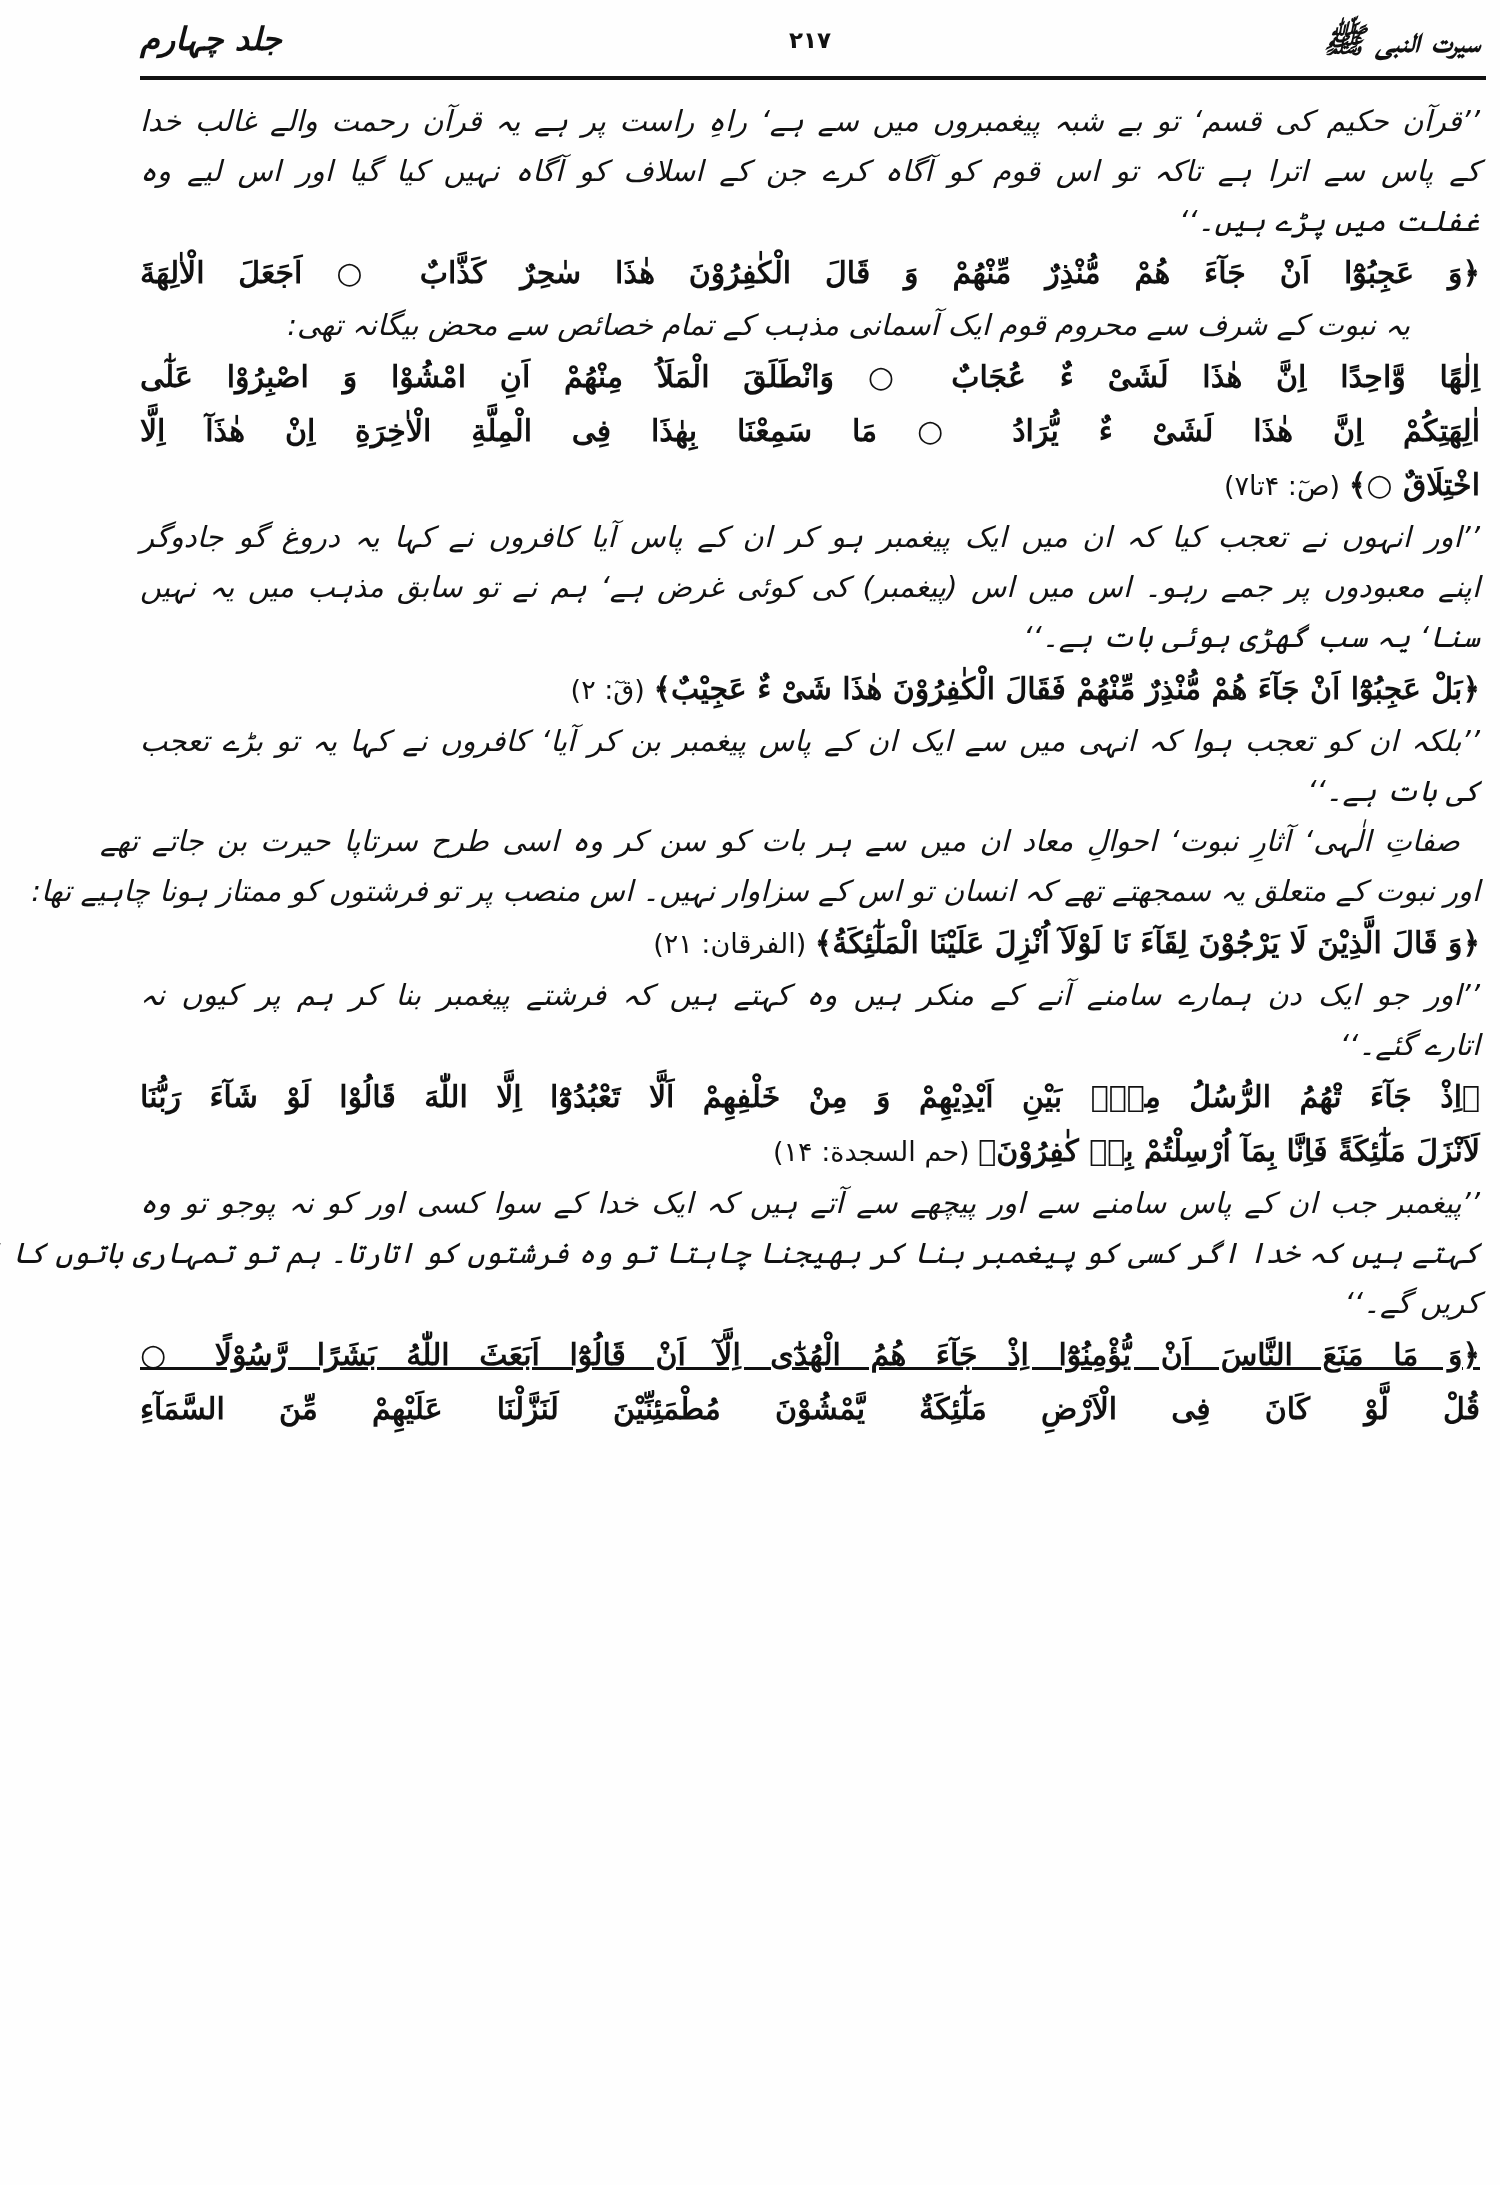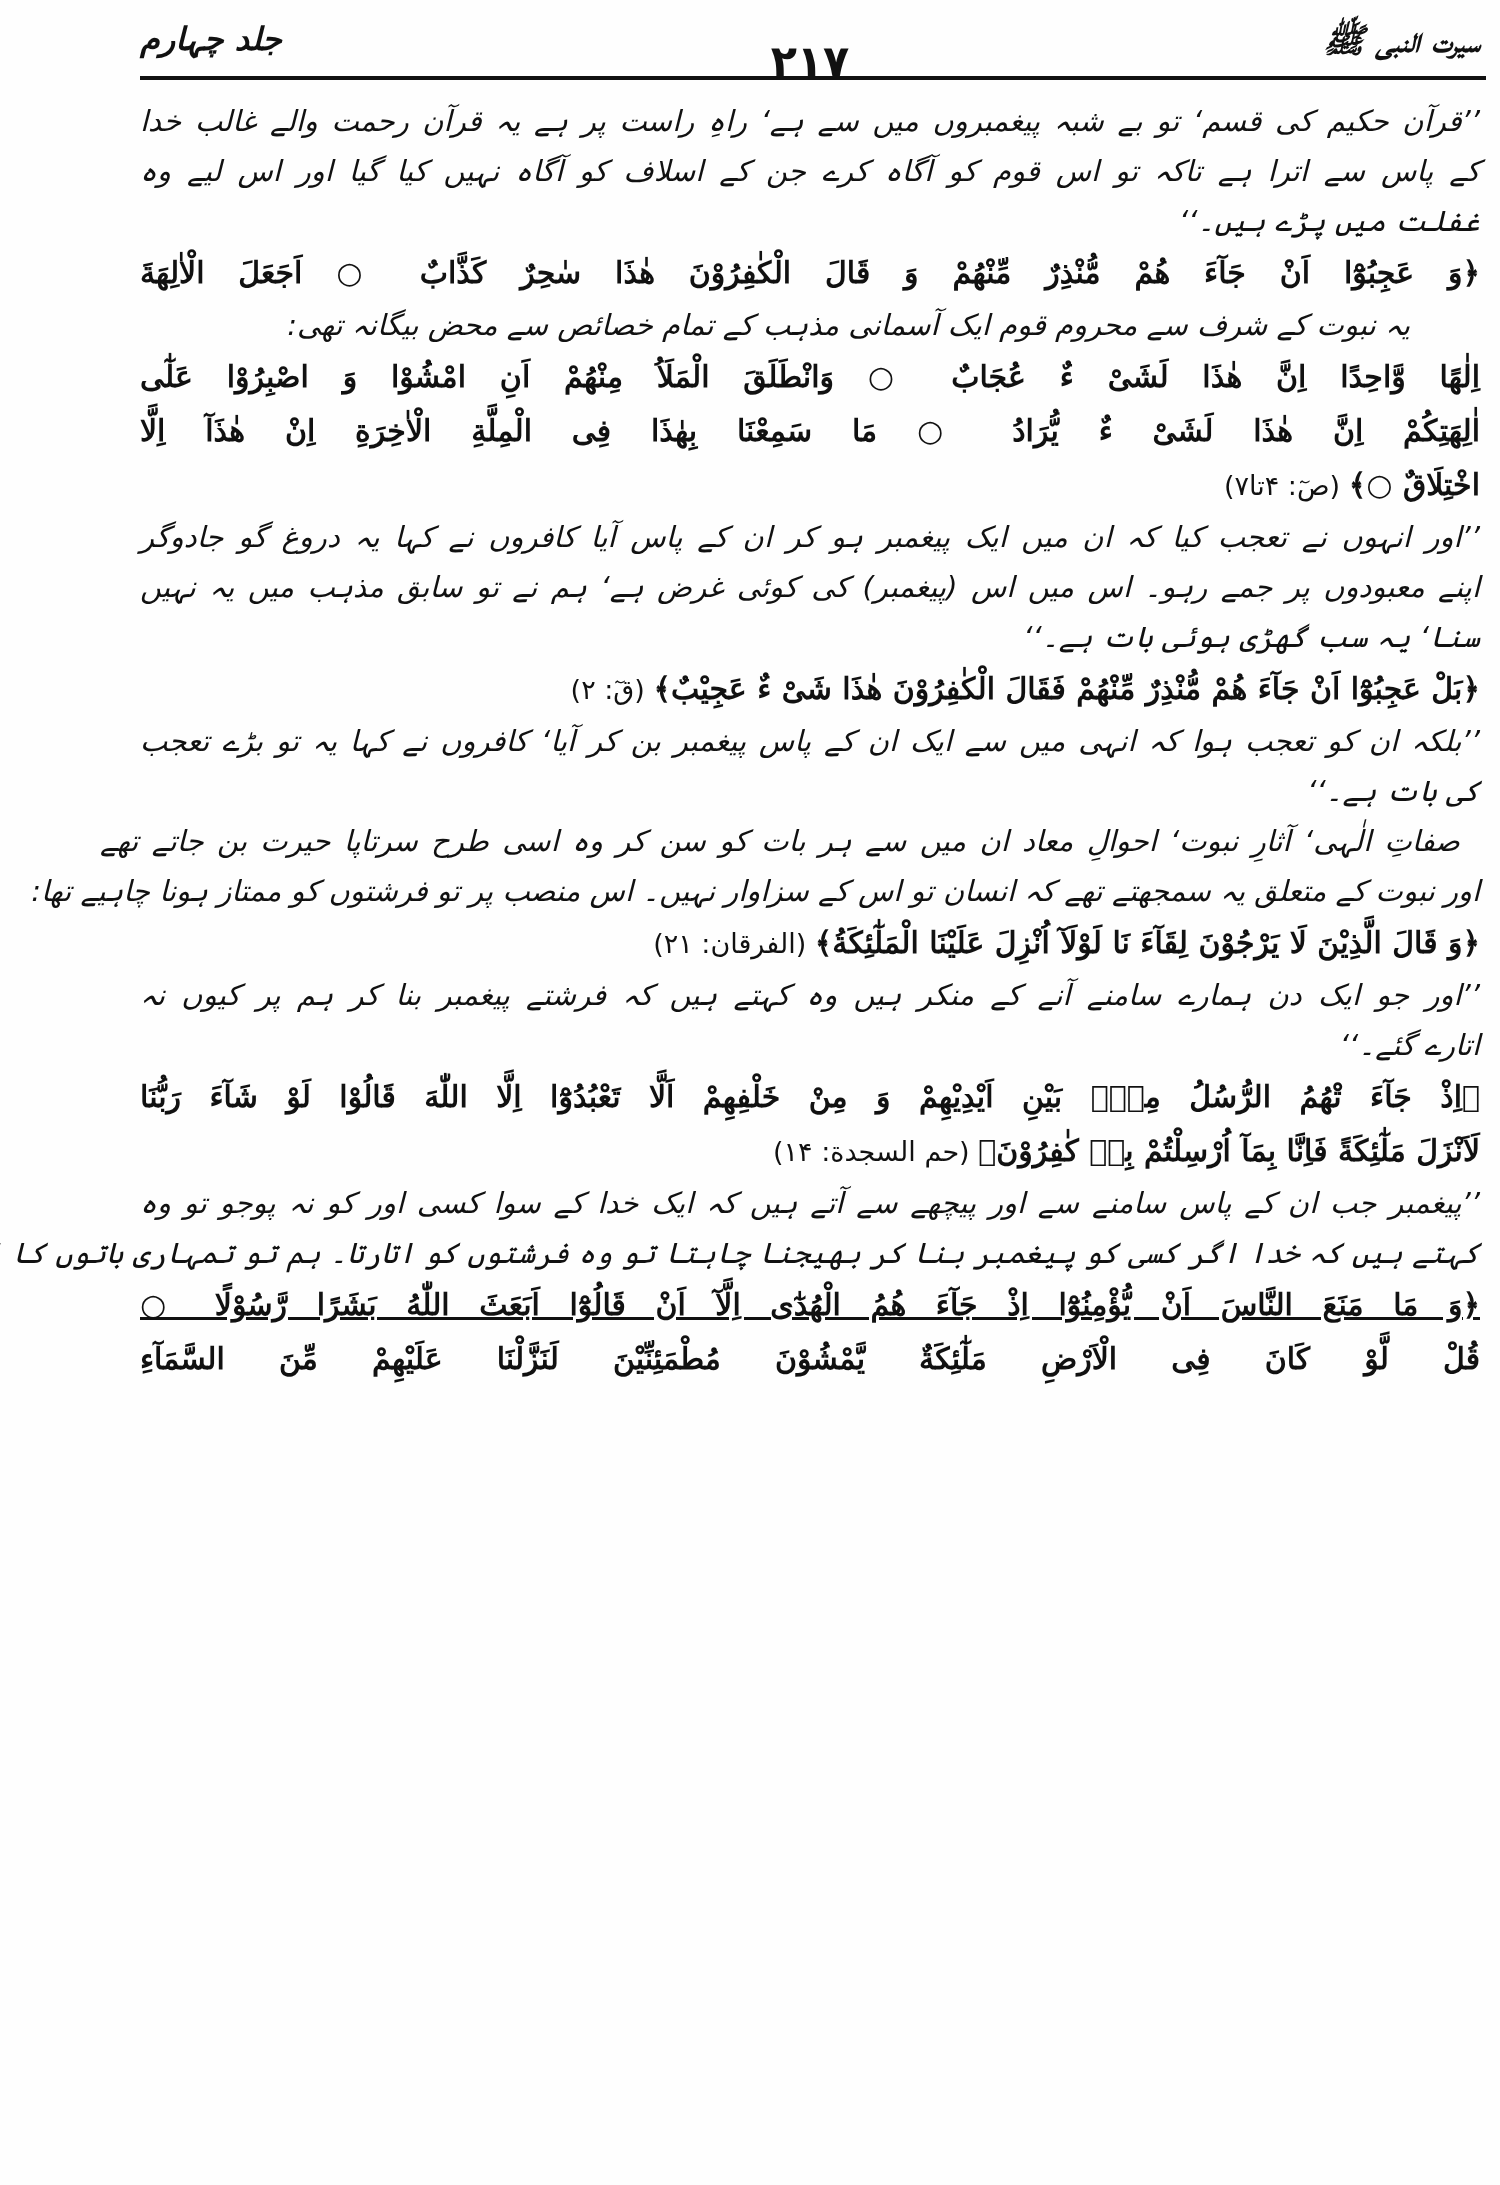--- a/index.html
+++ b/index.html
@@ -1,21 +1,21 @@
 <!DOCTYPE html>
 <html><head>
 <meta charset="utf-8">
 <style>
   html, body { margin: 0; padding: 0; background: #ffffff; }
   body { width: 1500px; height: 2185px; position: relative; overflow: hidden;
          font-family: "DejaVu Sans", sans-serif; color: #111; }
   .page { position: absolute; left: 0; top: 0; width: 1500px; height: 2185px; background: #fefefe; }
   .header { position: absolute; left: 140px; right: 20px; top: 14px; height: 62px; direction: rtl; }
   .hdr-title { position: absolute; right: 0; top: 6px; font-size: 34px; font-weight: bold; font-style: italic; }
-  .hdr-page { position: absolute; left: 50%; transform: translateX(-50%); top: 22px; font-size: 43px; font-weight: bold; text-align: right; }
+  .hdr-page { position: absolute; left: 50%; transform: translateX(-50%); top: 13px; font-size: 23px; font-weight: bold; text-align: right; }
   .hdr-vol { position: absolute; left: 0; top: 6px; font-size: 32px; font-weight: bold; font-style: italic; direction: rtl; }
   .hdr-rule { position: absolute; left: 140px; right: 14px; top: 76px; height: 4px; background: #111; }
   .body { position: absolute; left: 140px; right: 20px; top: 96px; direction: rtl; }
   .line { height: 50px; line-height: 50px; white-space: nowrap; overflow: visible; text-align: justify; text-align-last: justify; }
   .ur { font-family: "DejaVu Sans", sans-serif; font-size: 29px; font-style: italic; }
   .ar { font-family: "DejaVu Serif", serif; font-size: 30px; font-weight: bold; height: 54px; line-height: 54px; }
   .last { text-align-last: right; }
   .indent { padding-right: 70px; }
   .indent-small { padding-right: 20px; }
   .cite { font-family: "DejaVu Sans", sans-serif; font-weight: normal; font-size: 27px; }
@@ -48,16 +48,17 @@
       <div class="line ur last"><span>کی بات ہے۔‘‘</span></div>
       <div class="line ur indent-small" style="margin-left: -40px;"><span>صفاتِ الٰہی‘ آثارِ نبوت‘ احوالِ معاد ان میں سے ہر بات کو سن کر وہ اسی طرح سرتاپا حیرت بن جاتے تھے</span></div>
       <div class="line ur" style="margin-left: -40px;"><span>اور نبوت کے متعلق یہ سمجھتے تھے کہ انسان تو اس کے سزاوار نہیں۔ اس منصب پر تو فرشتوں کو ممتاز ہونا چاہیے تھا:</span></div>
       <div class="line ar last"><span>﴿وَ قَالَ الَّذِیْنَ لَا یَرْجُوْنَ لِقَآءَ نَا لَوْلَآ اُنْزِلَ عَلَیْنَا الْمَلٰٓئِكَةُ﴾</span><span class="cite"> (الفرقان: ۲۱)</span></div>
       <div class="line ur"><span>’’اور جو ایک دن ہمارے سامنے آنے کے منکر ہیں وہ کہتے ہیں کہ فرشتے پیغمبر بنا کر ہم پر کیوں نہ</span></div>
       <div class="line ur last"><span>اتارے گئے۔‘‘</span></div>
       <div class="line ar" style="padding-right: 0px;"><span>﴿اِذْ جَآءَ تْهُمُ الرُّسُلُ مِنْۢ بَیْنِ اَیْدِیْهِمْ وَ مِنْ خَلْفِهِمْ اَلَّا تَعْبُدُوْٓا اِلَّا اللّٰهَ قَالُوْا لَوْ شَآءَ رَبُّنَا</span></div>
       <div class="line ar last"><span>لَاَنْزَلَ مَلٰٓئِكَةً فَاِنَّا بِمَآ اُرْسِلْتُمْ بِهٖ كٰفِرُوْنَ﴾</span><span class="cite"> (حم السجدة: ۱۴)</span></div>
       <div class="line ur"><span>’’پیغمبر جب ان کے پاس سامنے سے اور پیچھے سے آتے ہیں کہ ایک خدا کے سوا کسی اور کو نہ پوجو تو وہ</span></div>
       <div class="line ur"><span>کہتے ہیں کہ خدا اگر کسی کو پیغمبر بنا کر بھیجنا چاہتا تو وہ فرشتوں کو اتارتا۔ ہم تو تمہاری باتوں کا انکار ہی</span></div>
+      <div class="line ur last"><span>کریں گے۔‘‘</span></div>
       <div class="line ar" style="padding-right: 0px; text-decoration: underline;"><span>﴿وَ مَا مَنَعَ النَّاسَ اَنْ یُّؤْمِنُوْٓا اِذْ جَآءَ هُمُ الْهُدٰٓی اِلَّآ اَنْ قَالُوْٓا اَبَعَثَ اللّٰهُ بَشَرًا رَّسُوْلًا ○</span></div>
       <div class="line ar" style="padding-right: 0px;"><span>قُلْ لَّوْ كَانَ فِی الْاَرْضِ مَلٰٓئِكَةٌ یَّمْشُوْنَ مُطْمَئِنِّیْنَ لَنَزَّلْنَا عَلَیْهِمْ مِّنَ السَّمَآءِ</span></div>
     </div>
 </div>
 
 </body></html>

